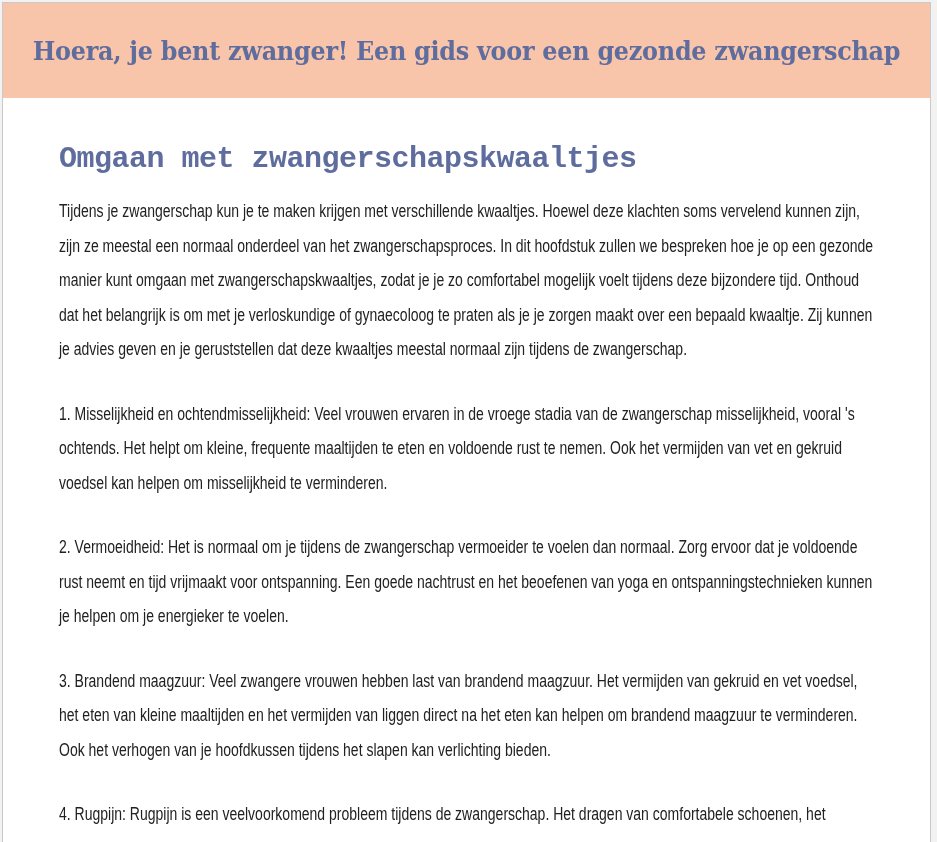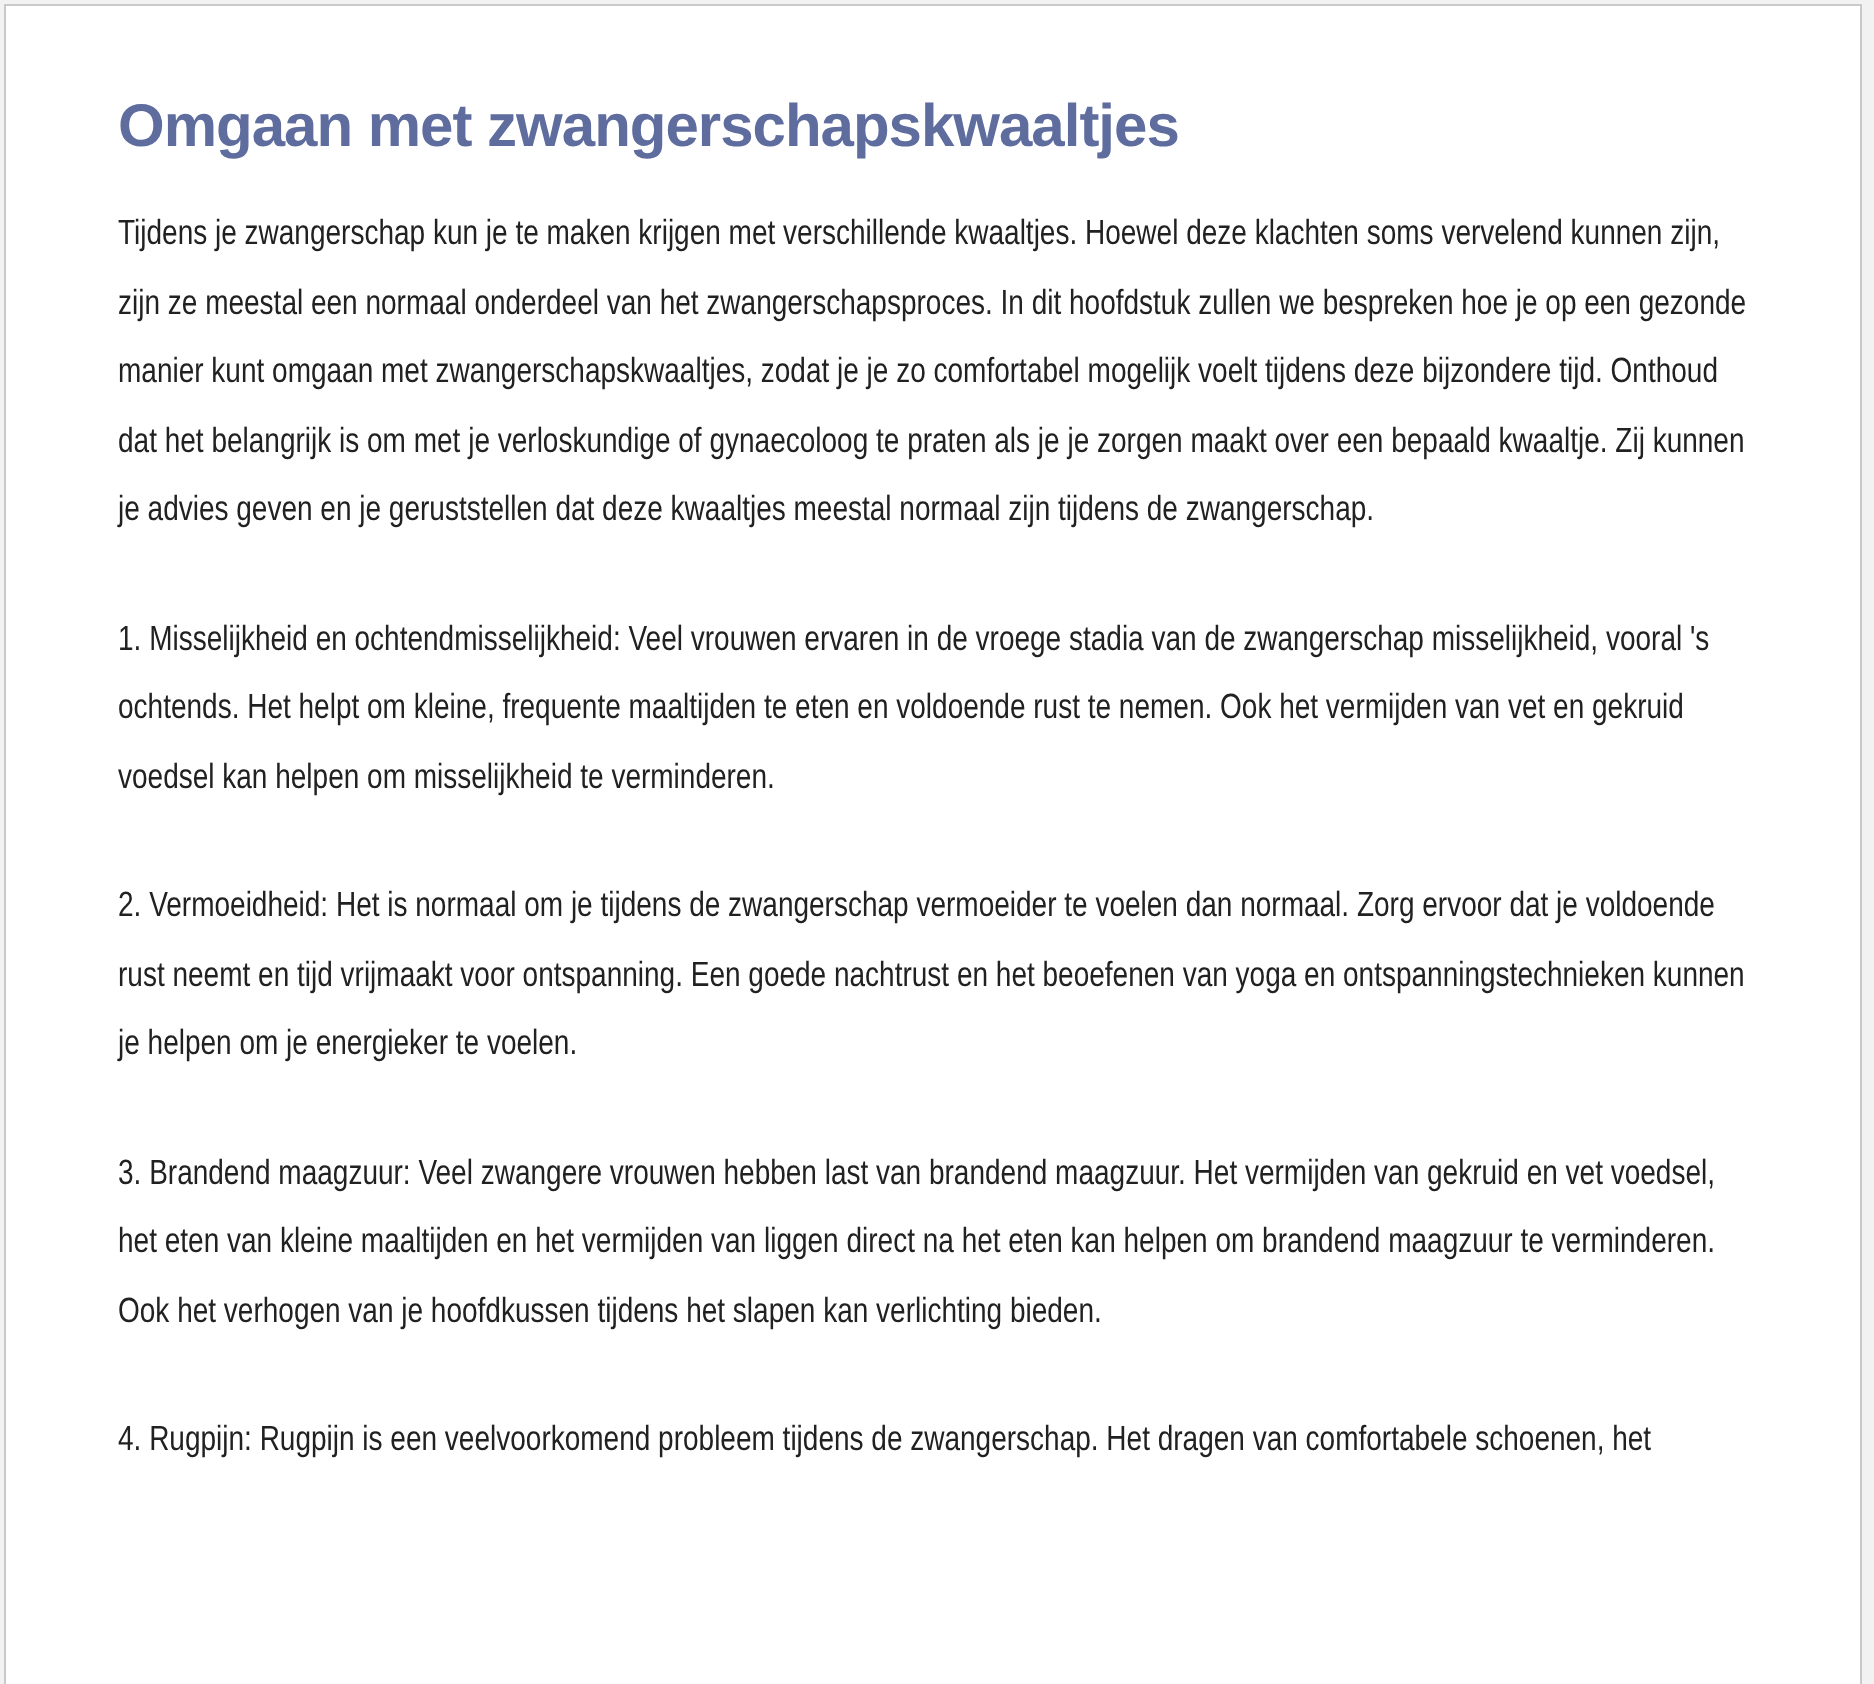--- a/index.html
+++ b/index.html
@@ -50,21 +50,21 @@
     color: var(--accent);
     white-space: nowrap;
     transform: scaleX(0.92);
     letter-spacing: -0.3px;
   }
   .content {
     padding: 0 56px;
   }
   .chapter-heading {
     margin: 44px 0 18px 0;
-    font-family: Liberation Sans, sans-serif;
+    font-family: Liberation Mono, monospace;
     font-weight: bold;
     font-size: 30px;
     color: var(--accent);
     letter-spacing: -0.5px;
   }
   .condensed {
     width: 125%;
     transform: scaleX(0.8);
     transform-origin: left top;
   }
@@ -74,20 +74,23 @@
     line-height: 34.5px;
     color: var(--text);
     letter-spacing: 0;
   }
 </style>
 </head>
 <body>
 
 <div class="canvas">
   <div class="sheet">
+    <header class="band">
+      <h1 class="title">Hoera, je bent zwanger! Een gids voor een gezonde zwangerschap</h1>
+    </header>
     <main class="content">
       <h2 class="chapter-heading">Omgaan met zwangerschapskwaaltjes</h2>
       <div class="condensed">
         <p>Tijdens je zwangerschap kun je te maken krijgen met verschillende kwaaltjes. Hoewel deze klachten soms vervelend kunnen zijn, zijn ze meestal een normaal onderdeel van het zwangerschapsproces. In dit hoofdstuk zullen we bespreken hoe je op een gezonde manier kunt omgaan met zwangerschapskwaaltjes, zodat je je zo comfortabel mogelijk voelt tijdens deze bijzondere tijd. Onthoud dat het belangrijk is om met je verloskundige of gynaecoloog te praten als je je zorgen maakt over een bepaald kwaaltje. Zij kunnen je advies geven en je geruststellen dat deze kwaaltjes meestal normaal zijn tijdens de zwangerschap.</p>
         <p>1. Misselijkheid en ochtendmisselijkheid: Veel vrouwen ervaren in de vroege stadia van de zwangerschap misselijkheid, vooral 's ochtends. Het helpt om kleine, frequente maaltijden te eten en voldoende rust te nemen. Ook het vermijden van vet en gekruid voedsel kan helpen om misselijkheid te verminderen.</p>
         <p>2. Vermoeidheid: Het is normaal om je tijdens de zwangerschap vermoeider te voelen dan normaal. Zorg ervoor dat je voldoende rust neemt en tijd vrijmaakt voor ontspanning. Een goede nachtrust en het beoefenen van yoga en ontspanningstechnieken kunnen je helpen om je energieker te voelen.</p>
         <p>3. Brandend maagzuur: Veel zwangere vrouwen hebben last van brandend maagzuur. Het vermijden van gekruid en vet voedsel, het eten van kleine maaltijden en het vermijden van liggen direct na het eten kan helpen om brandend maagzuur te verminderen. Ook het verhogen van je hoofdkussen tijdens het slapen kan verlichting bieden.</p>
         <p>4. Rugpijn: Rugpijn is een veelvoorkomend probleem tijdens de zwangerschap. Het dragen van comfortabele schoenen, het</p>
       </div>
     </main>

